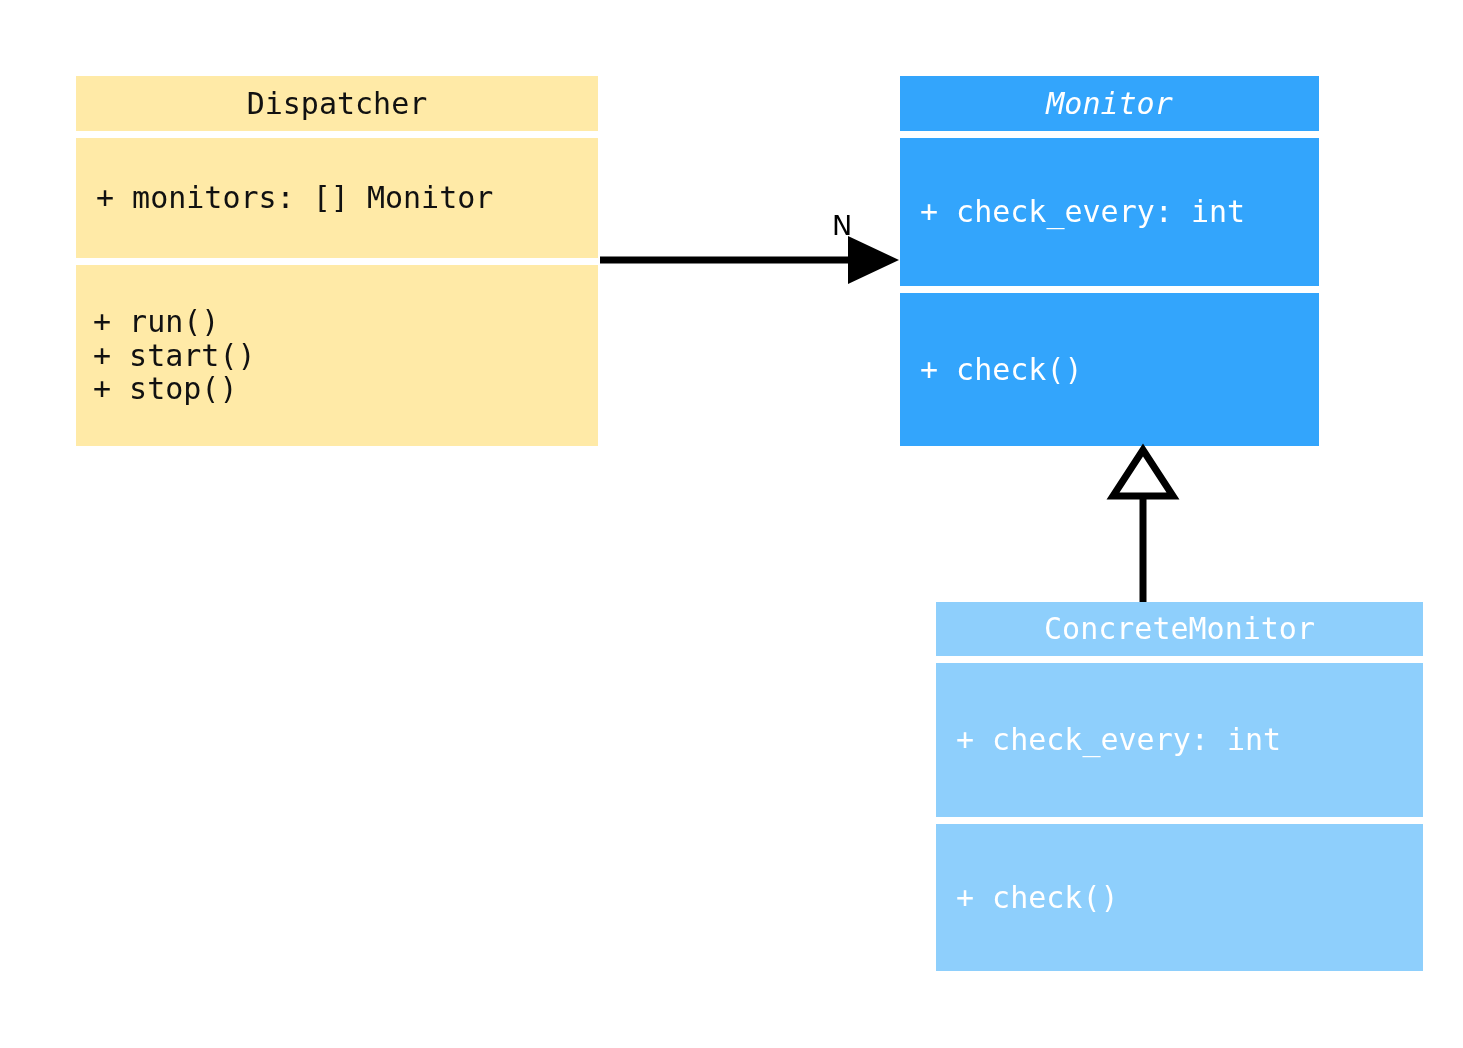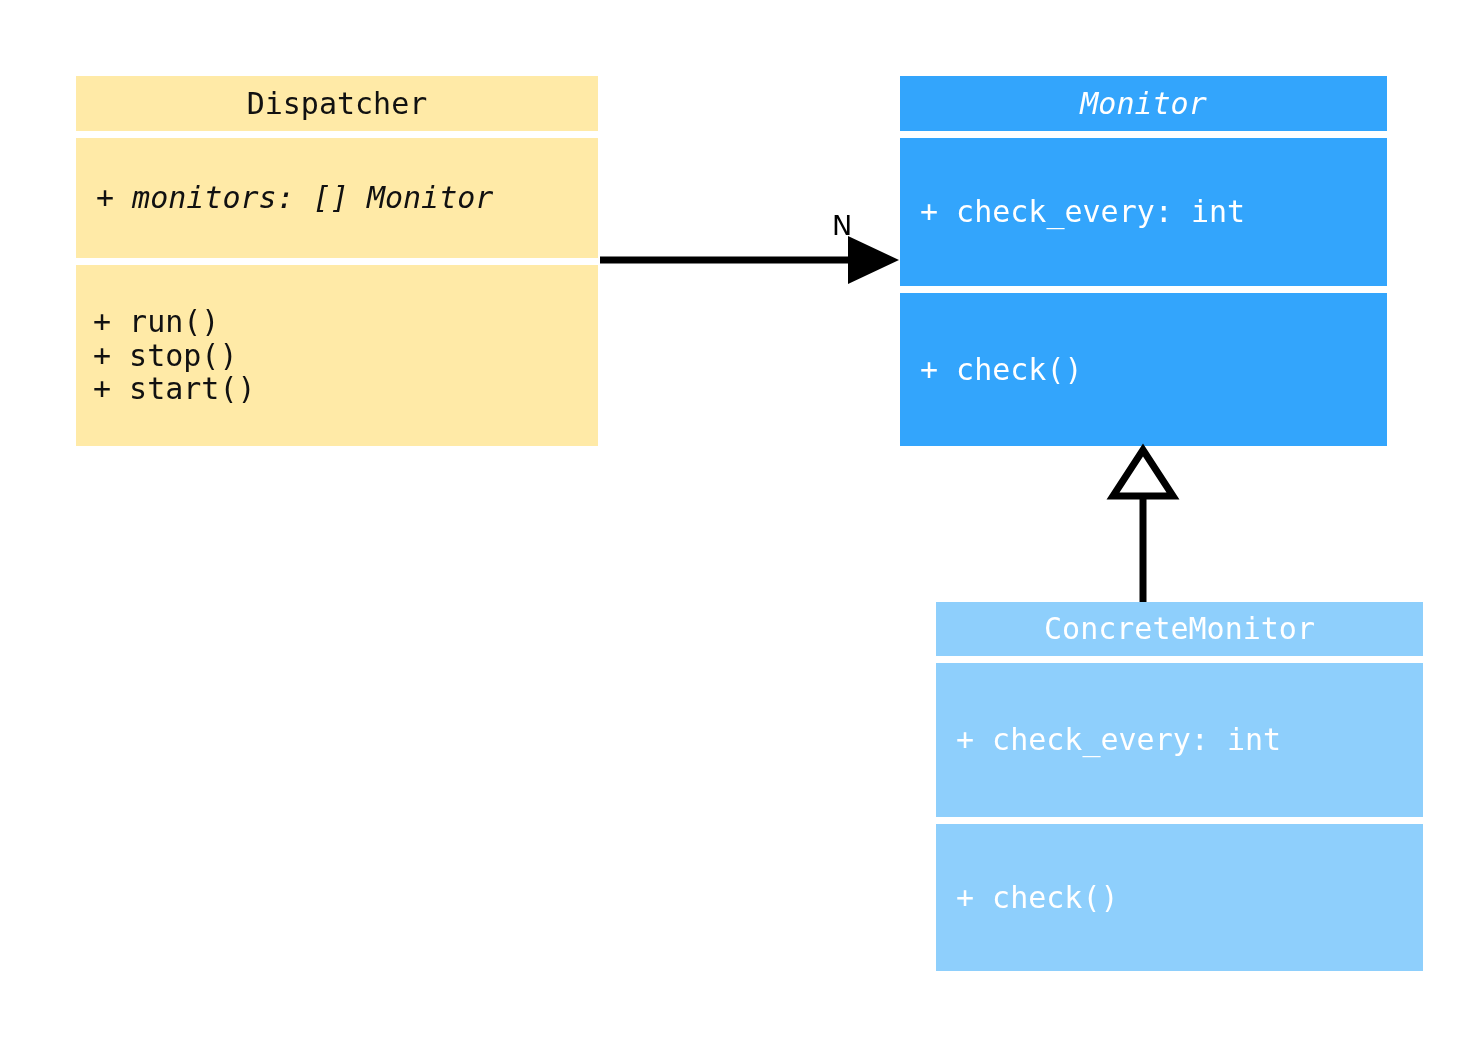--- a/index.html
+++ b/index.html
@@ -67,28 +67,28 @@
   
   #class-dispatcher {
     left: 76px;
     top: 76px;
     width: 522px;
     height: 370px;
     color: #111111;
   }
   #class-dispatcher .uml-compartment { background: #ffeaa7; }
   #class-dispatcher .cmp-title  { height: 55px; }
-  #class-dispatcher .cmp-attrs  { height: 120px; font-style: italic; }
+  #class-dispatcher .cmp-attrs  { height: 120px; }
   #class-dispatcher .cmp-ops    { height: 181px; }
 
   
   #class-monitor {
     left: 900px;
     top: 76px;
-    width: 487px;
+    width: 419px;
     height: 370px;
     color: #ffffff;
   }
   #class-monitor .uml-compartment { background: #33a5fc; }
   #class-monitor .cmp-title { height: 55px; }
   #class-monitor .cmp-attrs { height: 148px; }
   #class-monitor .cmp-ops   { height: 153px; }
 
   
   #class-concretemonitor {
@@ -134,22 +134,22 @@
       <div class="uml-title">Dispatcher</div>
     </div>
     <div class="uml-sep"></div>
     <div class="uml-compartment cmp-attrs">
       <div class="uml-member">+ monitors: [] Monitor</div>
     </div>
     <div class="uml-sep"></div>
     <div class="uml-compartment cmp-ops">
       <div class="uml-memberlist">
         <div class="uml-member">+ run()</div>
+        <div class="uml-member">+ start()</div>
         <div class="uml-member">+ stop()</div>
-        <div class="uml-member">+ start()</div>
       </div>
     </div>
   </div>
 
   <div class="uml-class" id="class-monitor">
     <div class="uml-compartment cmp-title">
       <div class="uml-title is-abstract">Monitor</div>
     </div>
     <div class="uml-sep"></div>
     <div class="uml-compartment cmp-attrs">

